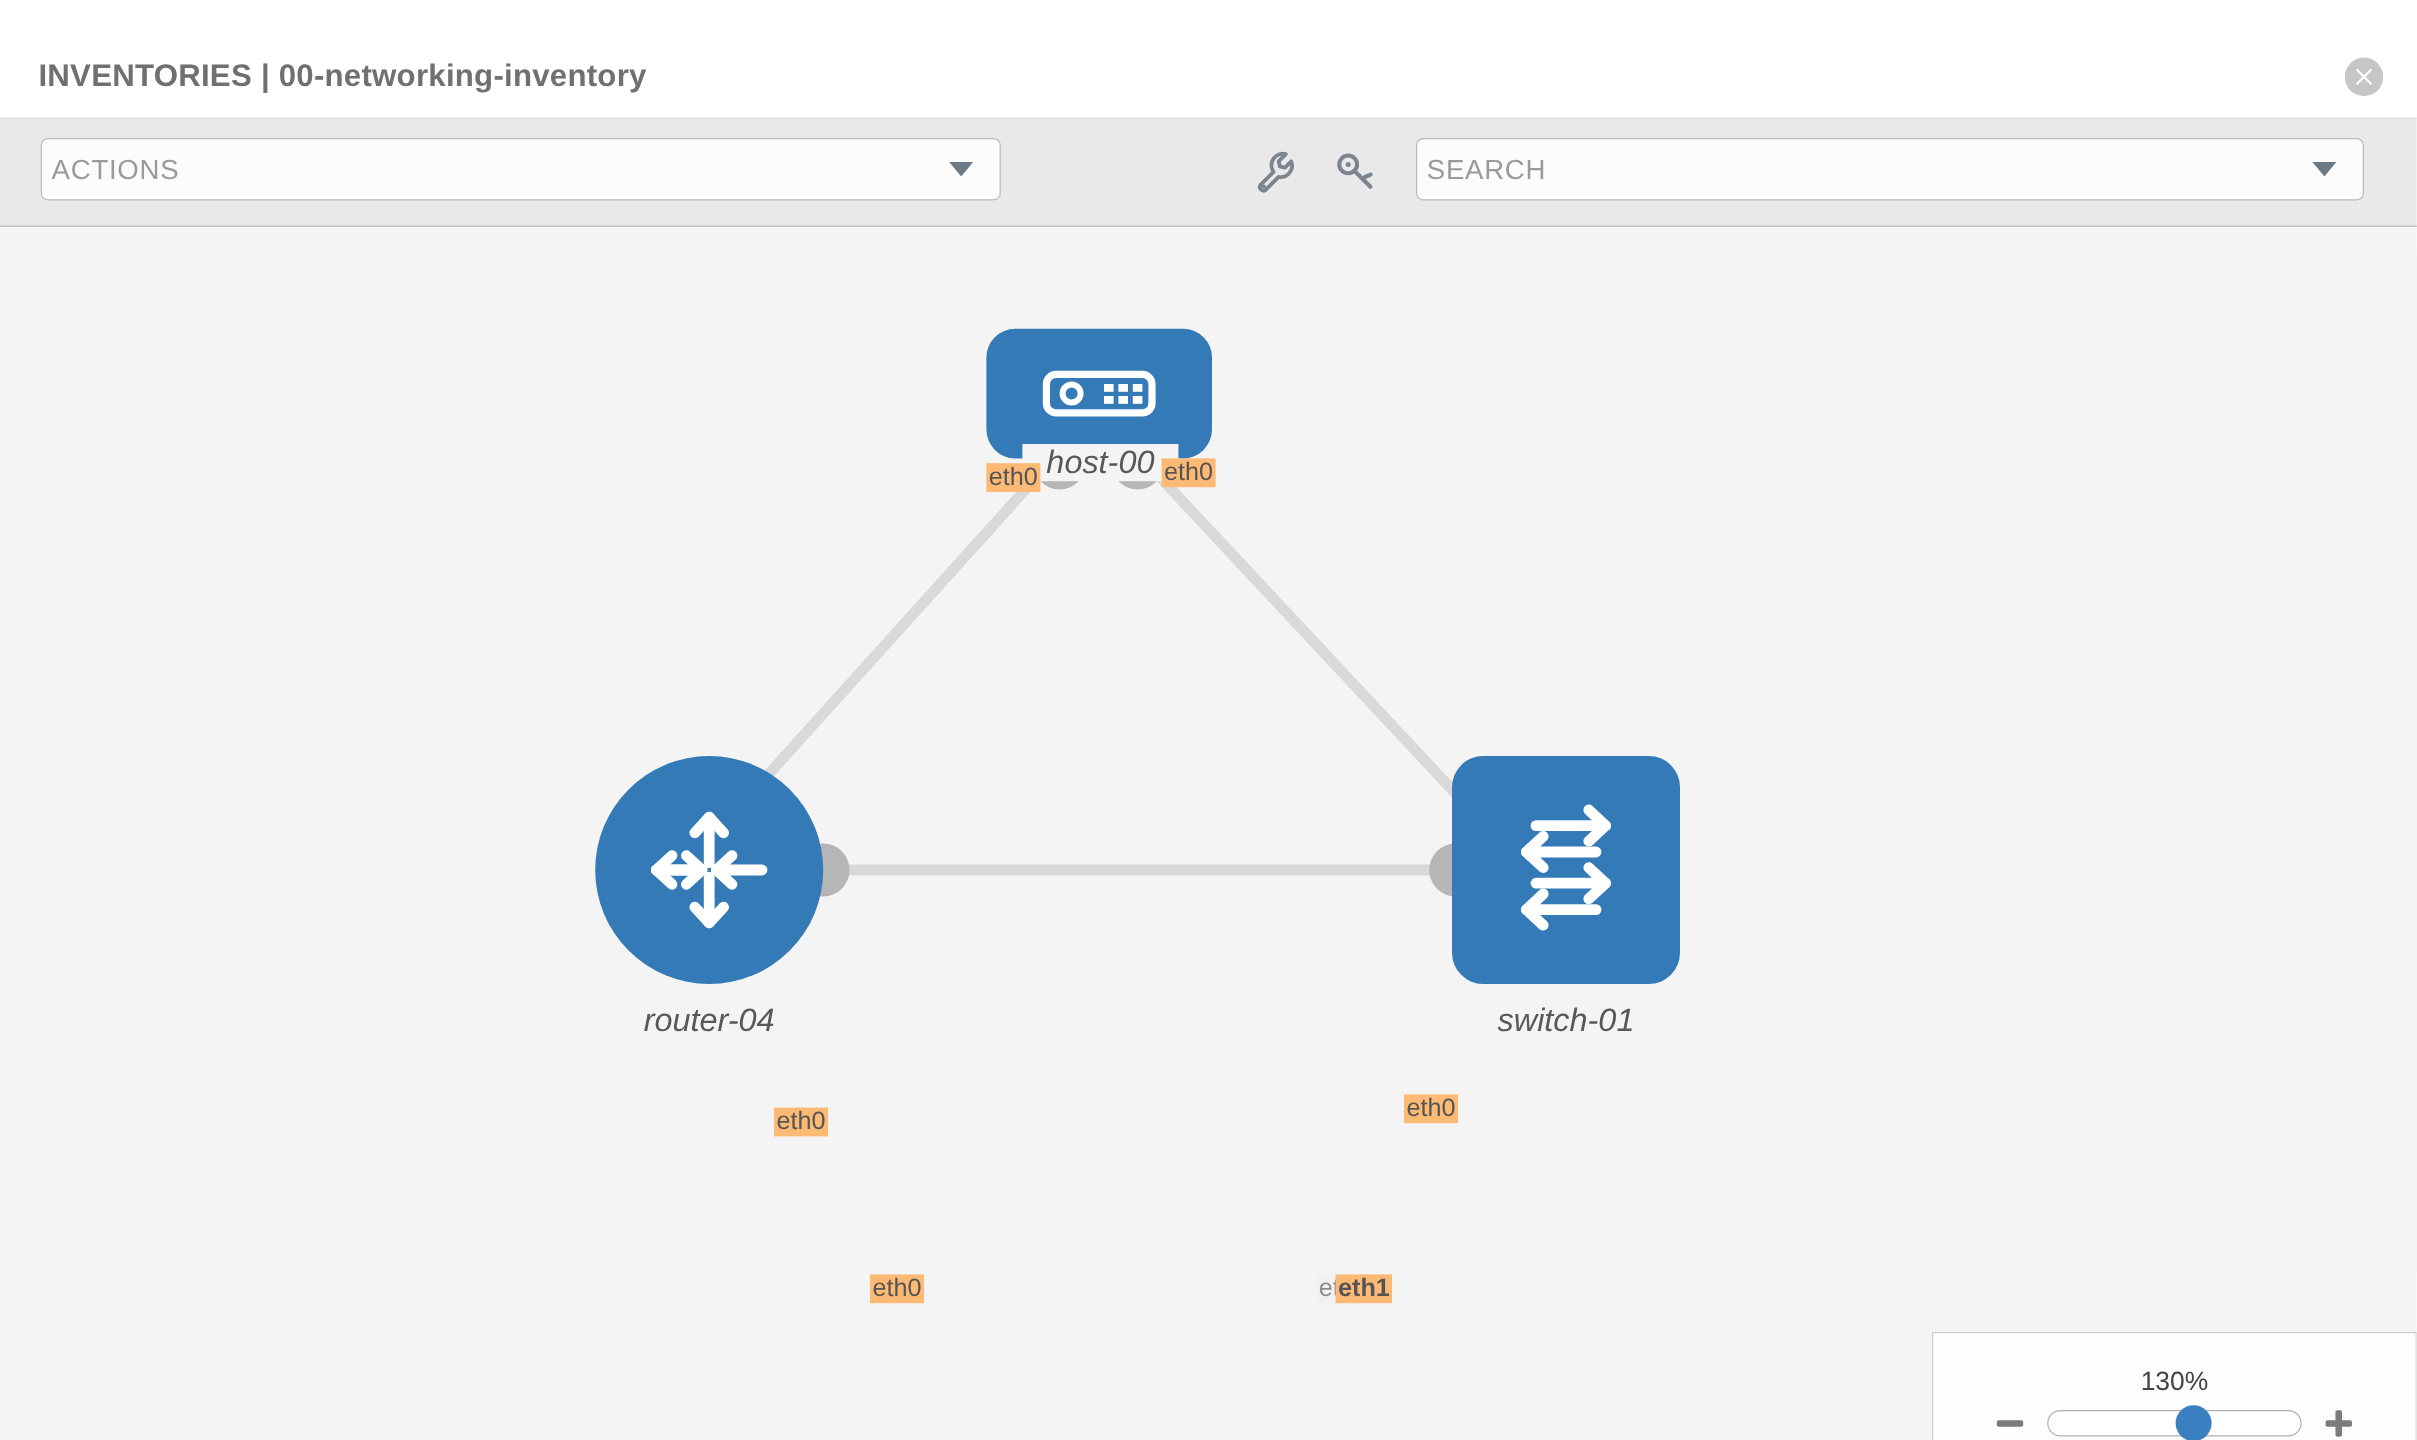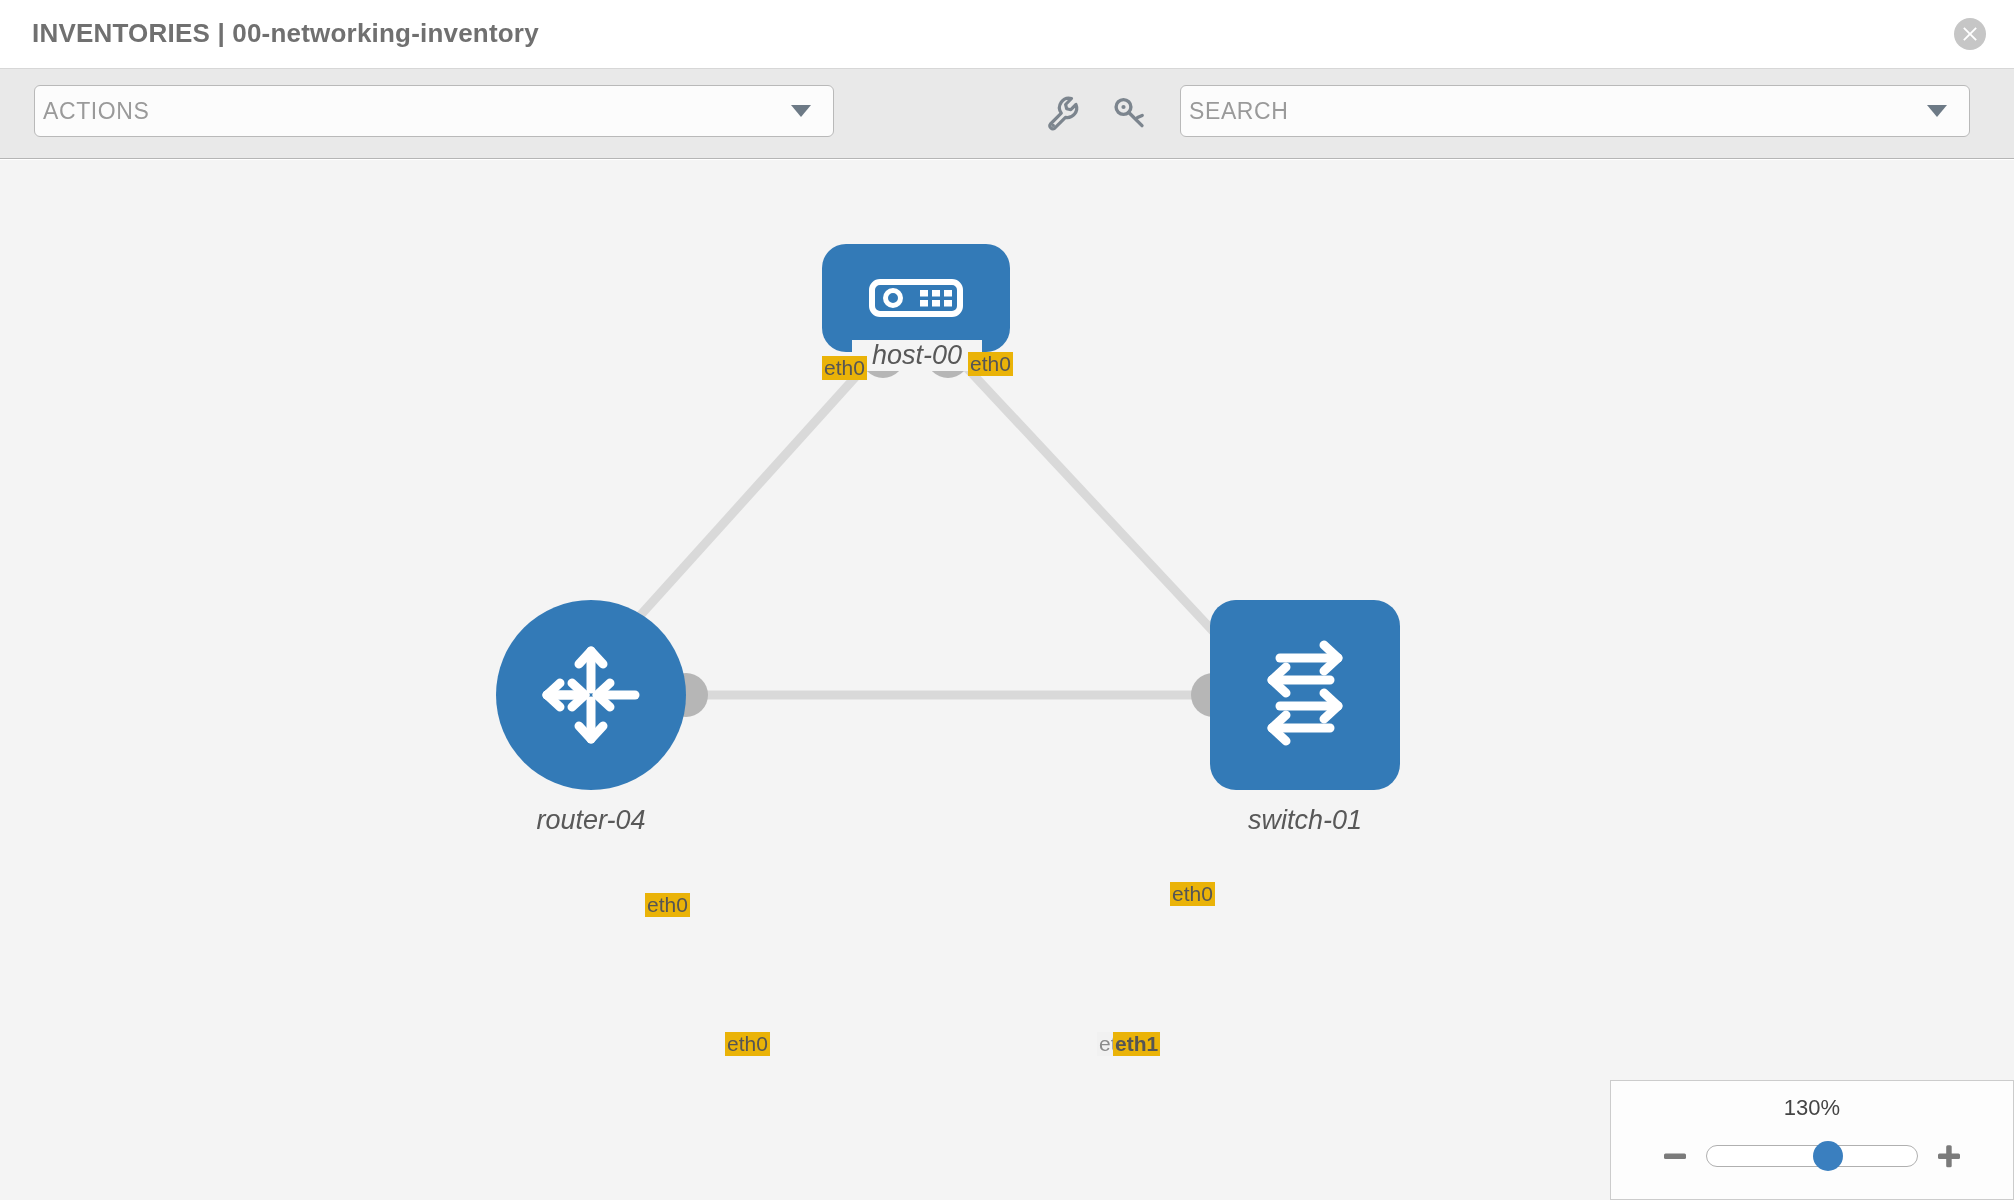--- a/index.html
+++ b/index.html
@@ -2,21 +2,21 @@
 <html><head>
 <meta charset="utf-8">
 <style>
   * { box-sizing: border-box; margin: 0; padding: 0; }
   html, body {
     width: 2014px; height: 1200px;
     font-family: "Liberation Sans", sans-serif;
     background: #ffffff;
     overflow: hidden;
   }
-  #app { position: relative; width: 2014px; height: 985px; }
+  #app { position: relative; width: 2014px; height: 985px; margin-top: 30px; }
 
   
   .header {
     position: absolute; left: 0; top: 0; width: 2014px; height: 69px;
     background: #ffffff;
     border-bottom: 1px solid #d7d7d7;
   }
   .page-title {
     position: absolute; left: 32px; top: 18px;
     font-size: 26px; font-weight: bold; color: #707070;
@@ -92,34 +92,34 @@
     font-size: 27px; color: #585858;
     background: #f4f4f4;
     white-space: nowrap;
     text-align: center;
     padding: 0 3px;
     font-style: italic;
   }
   .edge-label {
     position: absolute;
     font-size: 21px; color: #555555;
-    background: #eab308;
+    background: #fdba74;
     white-space: nowrap;
     padding: 0 2px;
   }
 
   
   .zoom-panel {
     position: absolute; right: 0; bottom: 0;
     width: 404px; height: 120px;
     background: #fdfdfd;
     border: 1px solid #cccccc;
   }
   .zoom-value {
-    position: absolute; left: 0; right: 0; top: 14px;
+    position: absolute; left: 0; right: 0; top: 27px;
     text-align: center;
     font-size: 22px; color: #444444;
   }
   .zoom-row {
     position: absolute; left: 0; right: 0; top: 55px; height: 40px;
     display: flex; align-items: center; justify-content: center; gap: 16px;
   }
   .zoom-btn {
     width: 30px; height: 30px; position: relative; cursor: pointer;
     flex: none;

